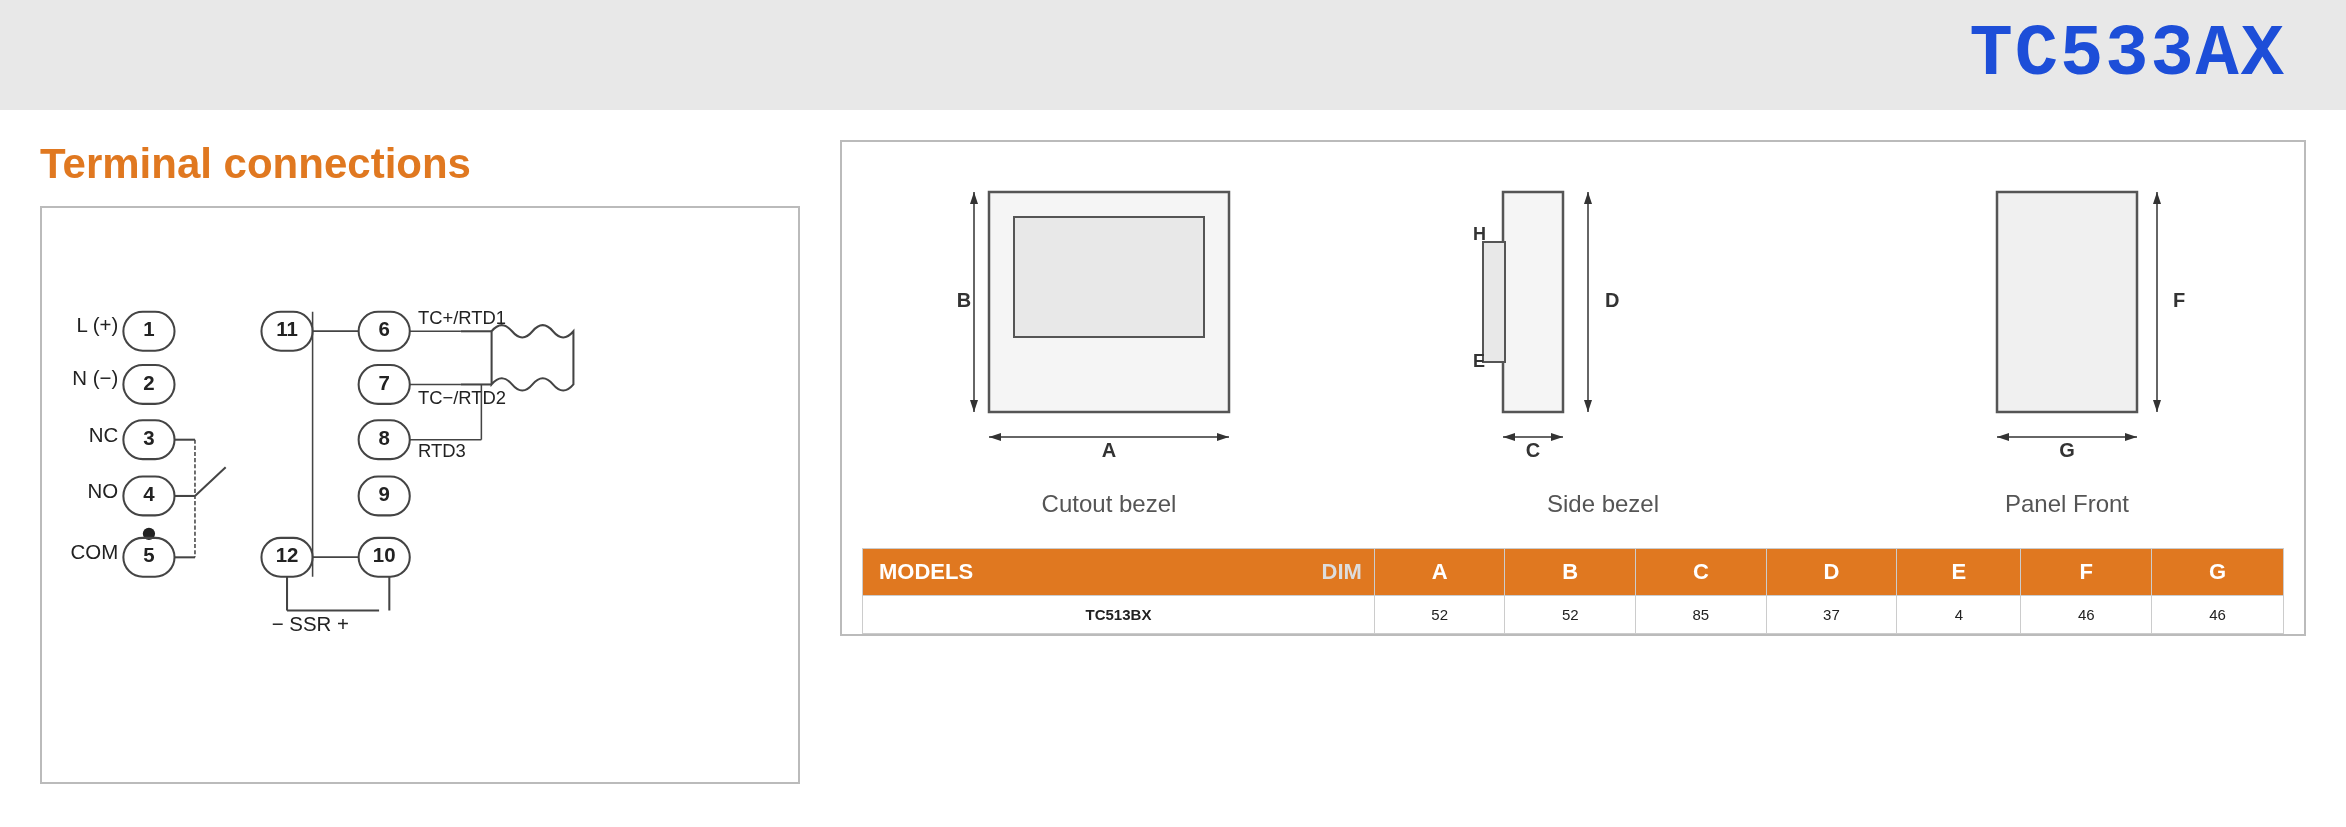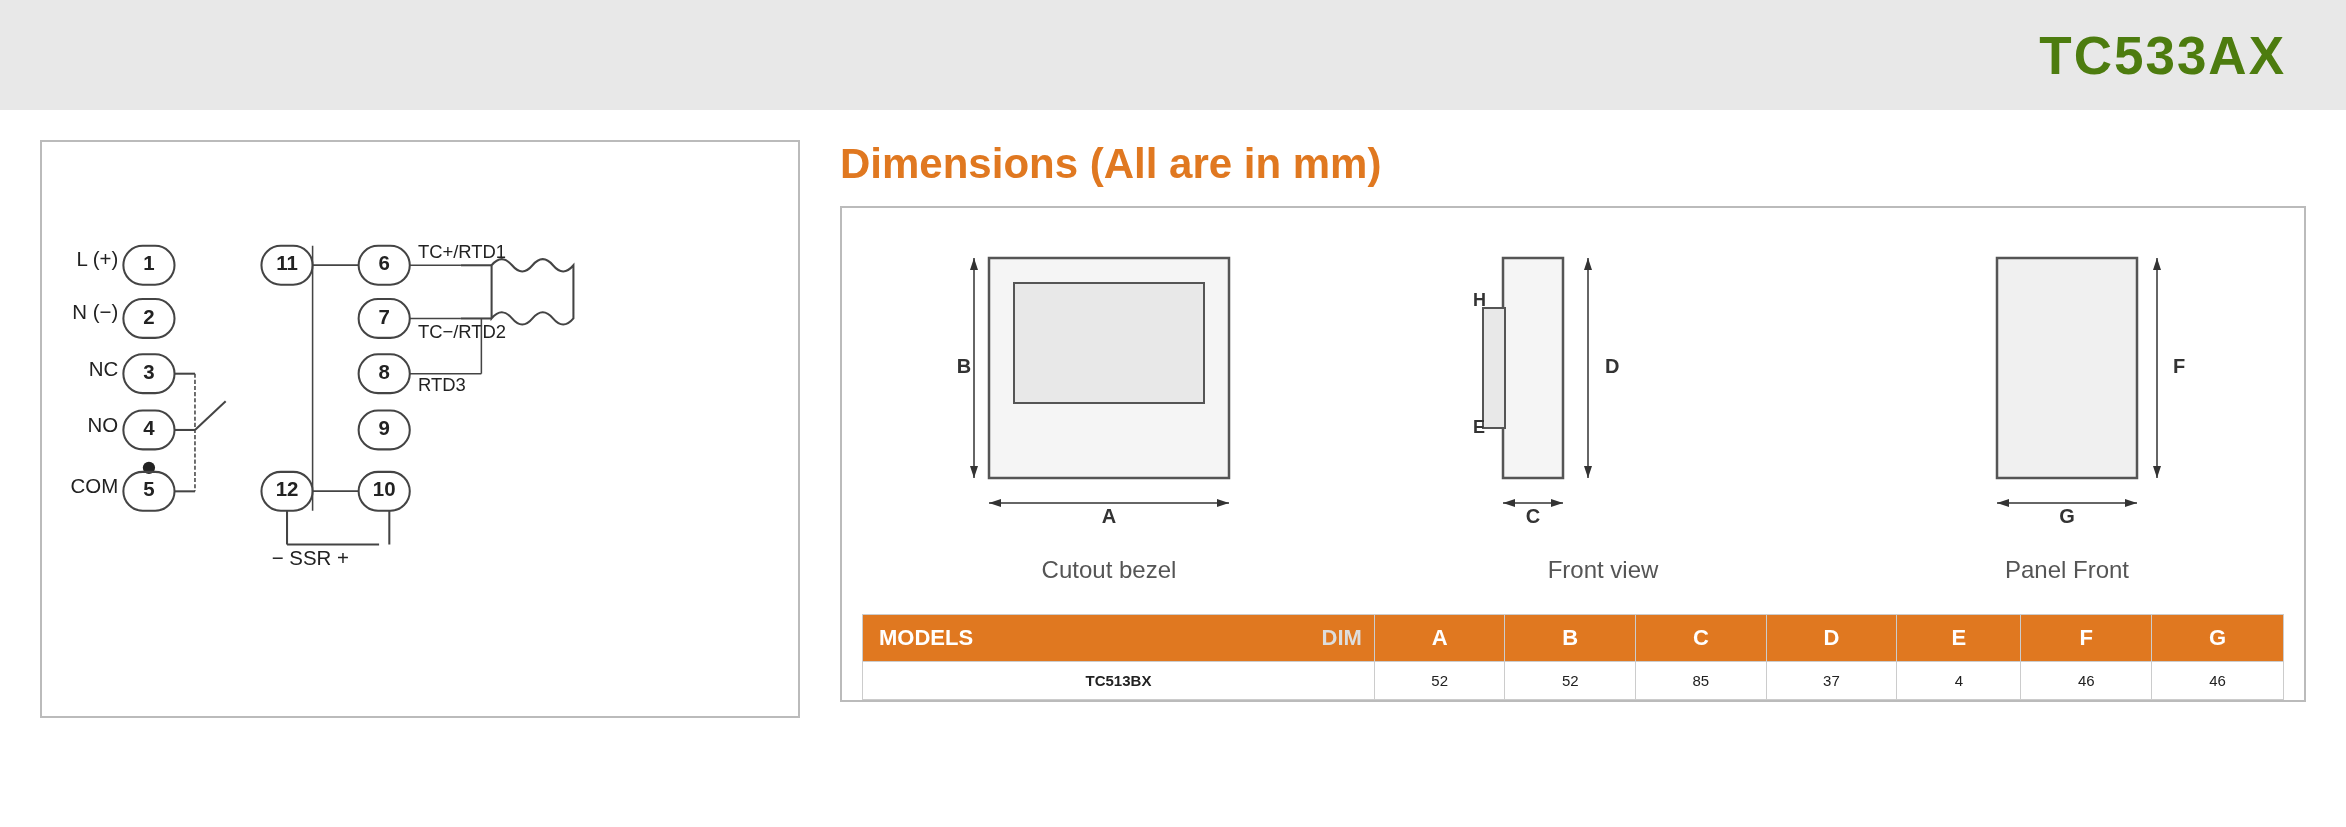--- a/index.html
+++ b/index.html
@@ -33,24 +33,25 @@
     }
     .header-right {
       flex: 1;
       display: flex;
       align-items: center;
       justify-content: flex-end;
       padding-right: 60px;
       background: #e8e8e8;
     }
     .header-right h2 {
-      color: #4d7c0f;
-      font-size: 53px;
+      color: #1d4ed8;
+      font-size: 72px;
       font-weight: 900;
       letter-spacing: 2px;
+      font-family: Liberation Mono, monospace;
     }
 
     
     .content {
       display: flex;
       padding: 30px 40px;
       gap: 40px;
     }
 
     
@@ -154,20 +155,21 @@
 
 <div class="header">
   <div class="header-right">
     <h2>TC533AX</h2>
   </div>
 </div>
 
 <div class="content">
 
   <div class="left-section">
+    <div class="section-title">Terminal connections</div>
     <div class="diagram-box">
       
       <svg class="diagram-svg" viewBox="0 0 700 500" xmlns="http://www.w3.org/2000/svg">
 
         <text x="55" y="88" font-size="20" fill="#222" text-anchor="end" font-family="Arial">L (+)</text>
         <rect x="60" y="68" width="50" height="38" rx="19" ry="19" fill="none" stroke="#444" stroke-width="2"></rect>
         <text x="85" y="92" font-size="20" fill="#222" text-anchor="middle" font-family="Arial" font-weight="bold">1</text>
 
         <text x="55" y="140" font-size="20" fill="#222" text-anchor="end" font-family="Arial">N (−)</text>
         <rect x="60" y="120" width="50" height="38" rx="19" ry="19" fill="none" stroke="#444" stroke-width="2"></rect>
@@ -245,21 +247,20 @@
 
         <line x1="290" y1="87" x2="290" y2="68" stroke="none"></line>
 
         <line x1="245" y1="87" x2="290" y2="87" stroke="#444" stroke-width="1.5"></line>
         <line x1="245" y1="308" x2="290" y2="308" stroke="#444" stroke-width="1.5"></line>
       </svg>
     </div>
   </div>
 
   <div class="right-section">
-    <div class="section-title">Dimensions (All are in mm)</div>
     <div class="dimensions-box">
 
       <div class="dim-diagrams">
 
         <div class="dim-diagram-item">
           <svg width="320" height="320" viewBox="0 0 320 320" xmlns="http://www.w3.org/2000/svg">
 
             <rect x="40" y="30" width="240" height="220" fill="#f5f5f5" stroke="#555" stroke-width="2.5"></rect>
 
             <rect x="65" y="55" width="190" height="120" fill="#e8e8e8" stroke="#555" stroke-width="2"></rect>
@@ -291,21 +292,21 @@
 
             <line x1="60" y1="275" x2="120" y2="275" stroke="#333" stroke-width="1.5"></line>
             <polygon points="60,275 72,271 72,279" fill="#333"></polygon>
             <polygon points="120,275 108,271 108,279" fill="#333"></polygon>
             <text x="90" y="295" font-size="20" fill="#333" text-anchor="middle" font-family="Arial" font-weight="bold">C</text>
 
             <text x="30" y="78" font-size="18" fill="#333" font-family="Arial" font-weight="bold">H</text>
 
             <text x="30" y="205" font-size="18" fill="#333" font-family="Arial" font-weight="bold">E</text>
           </svg>
-          <div class="dim-label">Front view</div>
+          <div class="dim-label">Side bezel</div>
         </div>
 
         <div class="dim-diagram-item">
           <svg width="260" height="320" viewBox="0 0 260 320" xmlns="http://www.w3.org/2000/svg">
 
             <rect x="60" y="30" width="140" height="220" fill="#f0f0f0" stroke="#555" stroke-width="2.5"></rect>
 
             <line x1="220" y1="30" x2="220" y2="250" stroke="#333" stroke-width="1.5"></line>
             <polygon points="220,30 216,42 224,42" fill="#333"></polygon>
             <polygon points="220,250 216,238 224,238" fill="#333"></polygon>

